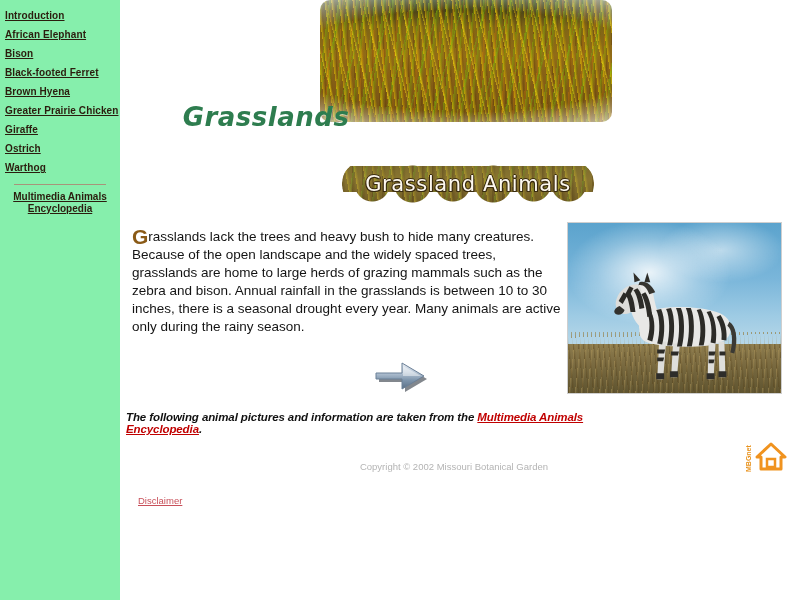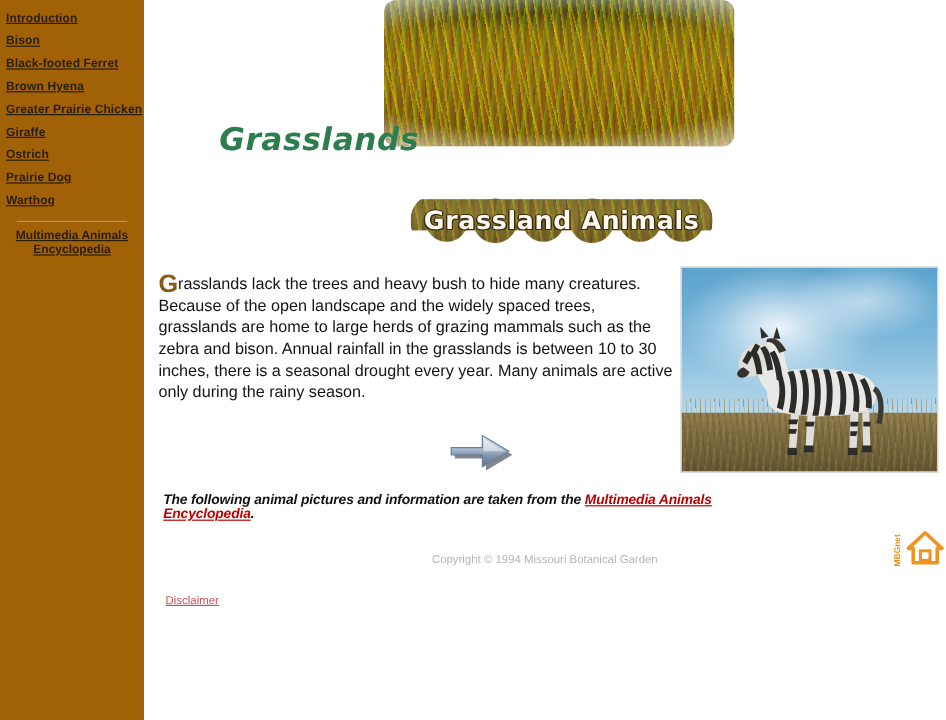--- a/index.html
+++ b/index.html
@@ -15,21 +15,21 @@
     position: relative;
   }
 
   
   #sidebar {
     position: absolute;
     left: 0;
     top: 0;
     width: 120px;
     height: 600px;
-    background: #a16207;
+    background: #86efac;
     box-sizing: border-box;
     padding: 6px 0 0 0;
   }
   .nav-item {
     display: block;
     padding: 3px 4px 3px 5px;
     font-size: 10px;
     font-weight: bold;
     color: #2b1d0e;
     text-decoration: underline;
@@ -150,21 +150,21 @@
     mask-repeat: no-repeat;
   }
   #subbanner-text {
     position: absolute;
     left: 222px;
     top: 172px;
     width: 252px;
     text-align: center;
     font-family: "DejaVu Sans", sans-serif;
     font-size: 21px;
-    font-weight: bold;
+    font-weight: normal;
     color: #fdf8ef;
     letter-spacing: 0.6px;
     text-shadow:
       -1px 0 0 #3a2c10, 1px 0 0 #3a2c10, 0 -1px 0 #3a2c10, 0 1px 0 #3a2c10,
       1px 1px 0 #3a2c10, -1px 1px 0 #3a2c10;
   }
 
   
   #body-copy {
     position: absolute;
@@ -234,21 +234,21 @@
     left: 250px;
     top: 356px;
     width: 62px;
     height: 40px;
     cursor: pointer;
   }
 
   
   #credit-line {
     position: absolute;
-    left: 16px;
+    left: 6px;
     top: 411px;
     width: 510px;
     font-size: 11.5px;
     font-weight: bold;
     font-style: italic;
     color: #111111;
     letter-spacing: -0.1px;
   }
   #credit-link {
     color: #c00000;
@@ -301,27 +301,27 @@
     position: absolute;
     left: 10px;
     top: 2px;
   }
 </style>
 </head>
 <body>
 
 <div id="sidebar">
   <a class="nav-item">Introduction</a>
+  <a class="nav-item">African Elephant</a>
   <a class="nav-item">Bison</a>
   <a class="nav-item">Black-footed Ferret</a>
   <a class="nav-item">Brown Hyena</a>
   <a class="nav-item">Greater Prairie Chicken</a>
   <a class="nav-item">Giraffe</a>
   <a class="nav-item">Ostrich</a>
-  <a class="nav-item">Prairie Dog</a>
   <a class="nav-item">Warthog</a>
   <div class="nav-divider"></div>
   <a class="nav-encyclopedia">Multimedia Animals Encyclopedia</a>
 </div>
 
 <div id="main">
 
   <div id="banner-wrap">
     <div id="banner-photo"></div>
   </div>
@@ -407,21 +407,21 @@
       <path d="M6 17 L32 17 L32 7 L54 20 L32 33 L32 23 L6 23 Z" fill="url(#arrGrad)" stroke="#6b8097" stroke-width="1"></path>
       <path d="M7 18 L33 18 L33 10 L51 20 L33 20 L33 18 Z" fill="#ffffff" opacity="0.45"></path>
     </svg>
   </div>
 
   <div id="credit-line">
     <span>The following animal pictures and information are taken from the </span><a id="credit-link">Multimedia Animals Encyclopedia</a><span>.</span>
   </div>
 
   <a id="disclaimer-link">Disclaimer</a>
-  <div id="copyright">Copyright © 1994 Missouri Botanical Garden</div>
+  <div id="copyright">Copyright © 2002 Missouri Botanical Garden</div>
 
   <div id="home-link">
     <div id="mbgnet-vert">MBGnet</div>
     <svg id="home-icon-svg" width="32" height="32" viewBox="0 0 32 32">
       <path d="M16 4 L30 17 L26 17 L26 29 L6 29 L6 17 L2 17 Z" fill="none" stroke="#f0931f" stroke-width="3" stroke-linejoin="round"></path>
       <rect x="12" y="19" width="8" height="8" fill="none" stroke="#f0931f" stroke-width="2.5"></rect>
     </svg>
   </div>
 
 </div>

